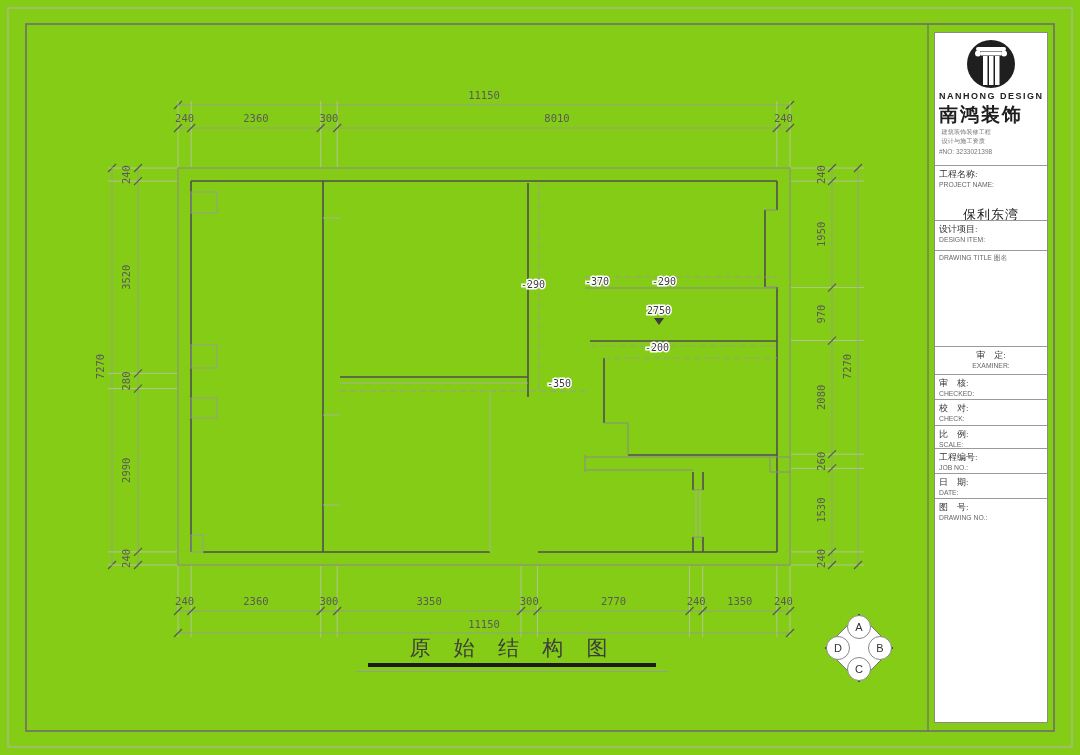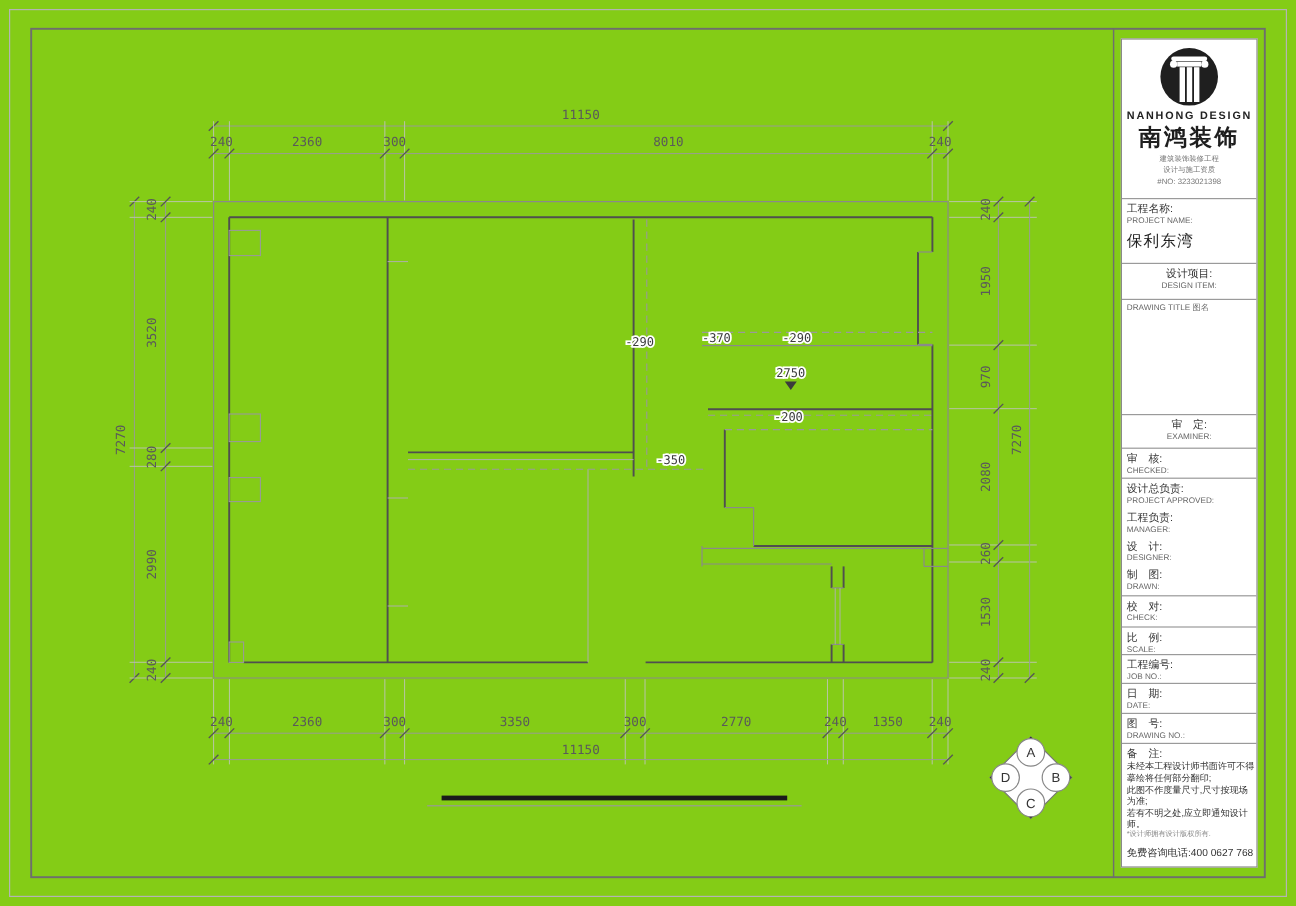--- a/index.html
+++ b/index.html
@@ -20,43 +20,43 @@
   .title-bar-thin{position:absolute;left:356px;top:671px;width:312px;height:1px;background:#9a9a9a;}
 
   
   .tb{position:absolute;left:928px;top:24px;width:126px;height:707px;}
   .tb-inner{
     position:absolute;left:6px;top:8px;width:112px;height:689px;
     border:1px solid #8a8a8a;display:flex;flex-direction:column;background:#fff;
   }
   .tb section{border-bottom:1px solid #9a9a9a;box-sizing:border-box;padding:2px 4px;overflow:hidden;}
   .tb section:last-child{border-bottom:none;}
-  .sec-logo{height:133px;text-align:center;padding-top:4px !important;}
+  .sec-logo{height:133px;padding-top:4px !important;}
   .logo-circle{width:50px;height:50px;margin:2px auto 2px;}
   .tb-en{font-size:9px;letter-spacing:1.5px;color:#222;font-weight:bold;white-space:nowrap;}
   .tb-cn{font-size:19px;font-weight:bold;color:#1e1e1e;font-family:Liberation Sans, sans-serif;letter-spacing:2px;margin-top:1px;}
   .tb-sub{font-size:6.5px;color:#777;transform:scale(.95);white-space:nowrap;}
   .tb-no{font-size:6.5px;color:#777;margin-top:2px;white-space:nowrap;}
   .sec-project{height:55px;}
-  .sec-design{height:30px;text-align:center;}
+  .sec-design{height:30px;}
   .sec-dtl{height:96px;}
   .sec-examiner{height:28px;text-align:center;}
   .sec-checked{height:25px;}
   .sec-group{height:98px;}
   .sec-check{height:26px;}
   .sec-scale{height:23px;}
   .sec-job{height:25px;}
   .sec-date{height:25px;}
   .sec-dno{height:25px;}
   .sec-remark{height:102px;}
-  .f-cn{font-size:9px;color:#333;line-height:12px;white-space:nowrap;}
+  .f-cn{font-size:9px;color:#333;line-height:12px;white-space:nowrap;font-family:Liberation Serif, serif;}
   .f-en{font-size:6.8px;color:#666;line-height:9px;white-space:nowrap;}
   .pair{margin-bottom:3px;}
   .proj-val{
-    font-size:13px;color:#222;margin-top:3px;
+    text-align:center;font-size:13px;color:#222;margin-top:17px;
     font-family:"Liberation Serif",serif;letter-spacing:1px;
   }
   .rm-line{font-size:7.6px;color:#333;line-height:9.6px;white-space:nowrap;}
   .rm-small{font-size:6px;color:#888;line-height:9px;white-space:nowrap;}
   .rm-phone{font-size:8.5px;color:#333;margin-top:4px;white-space:nowrap;}
 </style>
 </head>
 <body>
 
 <div class="sheet">
@@ -248,20 +248,21 @@
         <text x="859" y="631" font-size="11" fill="#333" text-anchor="middle" font-family="&quot;Liberation Sans&quot;,sans-serif">A</text>
         <circle cx="880" cy="648" r="11.5" fill="#fff" stroke="#888" stroke-width="1"></circle>
         <text x="880" y="652" font-size="11" fill="#333" text-anchor="middle" font-family="&quot;Liberation Sans&quot;,sans-serif">B</text>
         <circle cx="859" cy="669" r="11.5" fill="#fff" stroke="#888" stroke-width="1"></circle>
         <text x="859" y="673" font-size="11" fill="#333" text-anchor="middle" font-family="&quot;Liberation Sans&quot;,sans-serif">C</text>
         <circle cx="838" cy="648" r="11.5" fill="#fff" stroke="#888" stroke-width="1"></circle>
         <text x="838" y="652" font-size="11" fill="#333" text-anchor="middle" font-family="&quot;Liberation Sans&quot;,sans-serif">D</text>
       </g>
     </svg>
 
+  <div class="drawing-title">原 始 结 构 图</div>
   <div class="title-bar-thick"></div>
   <div class="title-bar-thin"></div>
 
   <div class="tb">
     <div class="tb-inner">
       <section class="sec-logo">
         <div class="logo-circle">
           <svg width="50" height="50" viewBox="0 0 50 50">
             <circle cx="25" cy="25" r="24" fill="#1f1f1f"></circle>
             <rect x="10" y="8" width="30" height="4" rx="2" fill="#fff"></rect>
@@ -298,38 +299,20 @@
       <section class="sec-examiner">
         <div class="f-cn">审　定:</div>
         <div class="f-en">EXAMINER:</div>
       </section>
 
       <section class="sec-checked">
         <div class="f-cn">审　核:</div>
         <div class="f-en">CHECKED:</div>
       </section>
 
-      <section class="sec-group">
-        <div class="pair">
-          <div class="f-cn">设计总负责:</div>
-          <div class="f-en">PROJECT APPROVED:</div>
-        </div>
-        <div class="pair">
-          <div class="f-cn">工程负责:</div>
-          <div class="f-en">MANAGER:</div>
-        </div>
-        <div class="pair">
-          <div class="f-cn">设　计:</div>
-          <div class="f-en">DESIGNER:</div>
-        </div>
-        <div class="pair">
-          <div class="f-cn">制　图:</div>
-          <div class="f-en">DRAWN:</div>
-        </div>
-      </section>
 
       <section class="sec-check">
         <div class="f-cn">校　对:</div>
         <div class="f-en">CHECK:</div>
       </section>
 
       <section class="sec-scale">
         <div class="f-cn">比　例:</div>
         <div class="f-en">SCALE:</div>
       </section>
@@ -342,26 +325,15 @@
       <section class="sec-date">
         <div class="f-cn">日　期:</div>
         <div class="f-en">DATE:</div>
       </section>
 
       <section class="sec-dno">
         <div class="f-cn">图　号:</div>
         <div class="f-en">DRAWING NO.:</div>
       </section>
 
-      <section class="sec-remark">
-        <div class="f-cn">备　注:</div>
-        <div class="rm-line">未经本工程设计师书面许可不得</div>
-        <div class="rm-line">摹绘将任何部分翻印;</div>
-        <div class="rm-line">此图不作度量尺寸,尺寸按现场</div>
-        <div class="rm-line">为准;</div>
-        <div class="rm-line">若有不明之处,应立即通知设计</div>
-        <div class="rm-line">师。</div>
-        <div class="rm-small">*设计师拥有设计版权所有.</div>
-        <div class="rm-phone">免费咨询电话:400 0627 768</div>
-      </section>
     </div>
   </div>
 </div>
 
 </body></html>

